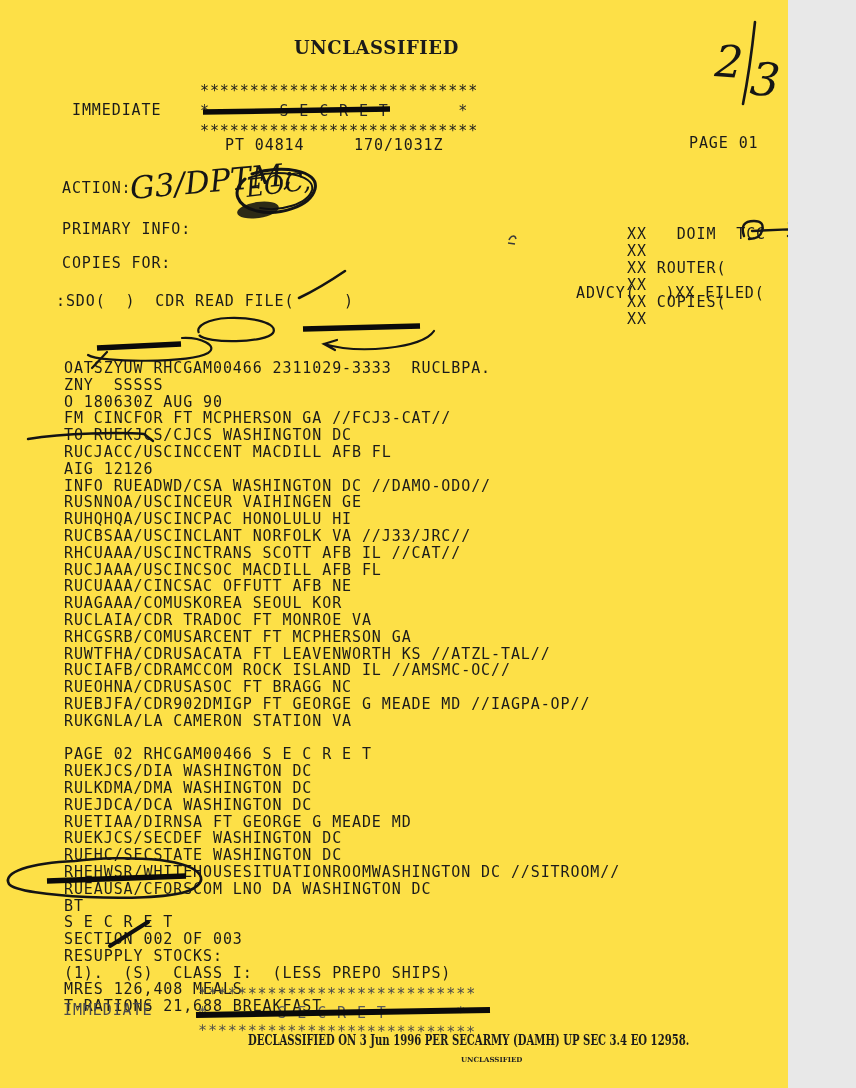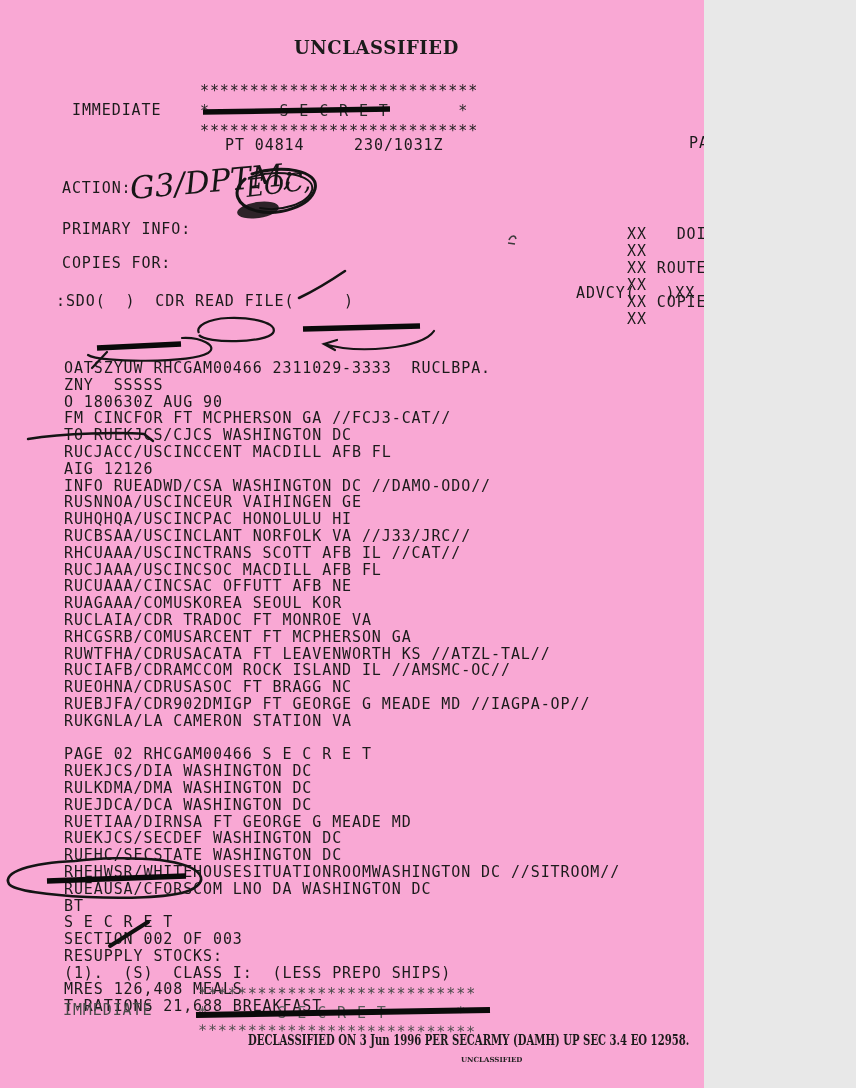--- a/index.html
+++ b/index.html
@@ -1,16 +1,16 @@
 <!DOCTYPE html>
 <html><head>
 <meta charset="utf-8">
 <style>
   html,body{margin:0;padding:0;background:#e8e8e8;}
-  .page{position:relative;width:704px;height:1088px;background:#f9a8d4;overflow:hidden;
+  .page{position:relative;width:788px;height:1088px;background:#fde047;overflow:hidden;
         font-family:"DejaVu Sans Mono",monospace;color:#1b1b1b;}
   .abs{position:absolute;white-space:pre;line-height:1;}
   .mono{font-family:"DejaVu Sans Mono",monospace;font-size:15px;letter-spacing:0.9px;color:#1b1b1b;}
   .serif{font-family:"DejaVu Serif","Liberation Serif",serif;}
   .bold{font-weight:bold;}
   .faded{color:#4a4a4a;}
   .faded2{color:#5c5c5c;}
   .linelist div{height:16.8px;white-space:pre;}
   .rcol div{height:17.1px;white-space:pre;}
   .bar{position:absolute;background:#000;}
@@ -21,21 +21,21 @@
 <body>
 
 <div class="page">
 
   <div class="abs serif bold" style="left:294px;top:39px;font-size:18px;letter-spacing:0.6px;">UNCLASSIFIED</div>
 
   <div class="abs mono" style="left:200px;top:84px;">****************************</div>
   <div class="abs mono" style="left:72px;top:103px;">IMMEDIATE</div>
   <div class="abs mono" style="left:200px;top:104px;color:#2a2a2a;">*       S E C R E T       *</div>
   <div class="abs mono" style="left:200px;top:124px;">****************************</div>
-  <div class="abs mono" style="left:225px;top:138px;">PT 04814     230/1031Z</div>
+  <div class="abs mono" style="left:225px;top:138px;">PT 04814     170/1031Z</div>
   <div class="abs mono" style="left:645px;top:136px;margin-left:44px;">PAGE 01</div>
 
   <div class="abs mono" style="left:62px;top:181px;">ACTION:</div>
   <div class="abs mono" style="left:62px;top:222px;">PRIMARY INFO:</div>
   <div class="abs mono" style="left:62px;top:256px;text-align:right;">COPIES FOR:</div>
   <div class="abs mono" style="left:56px;top:294px;">:SDO(  )  CDR READ FILE(     )</div>
   <div class="abs mono" style="left:528px;top:286px;margin-left:48px;">ADVCY(   )XX FILED(        )XX</div>
 
   <div class="abs mono rcol" style="left:627px;top:182px;">
     

